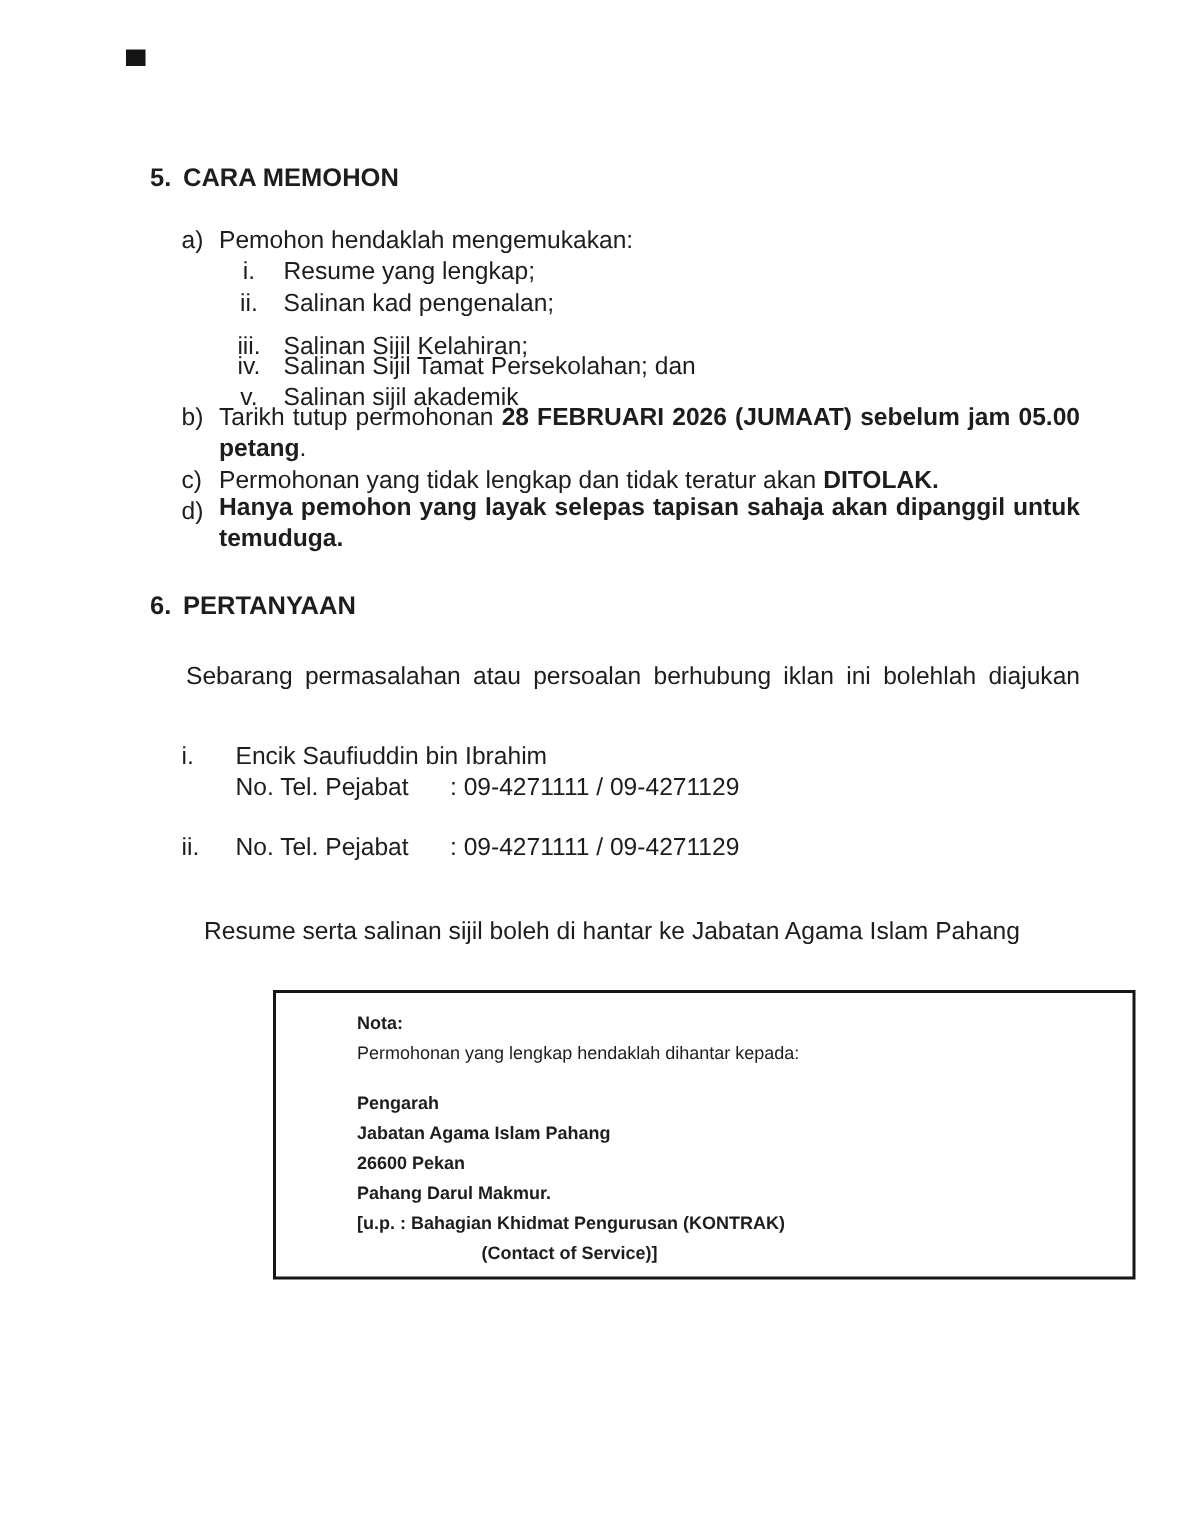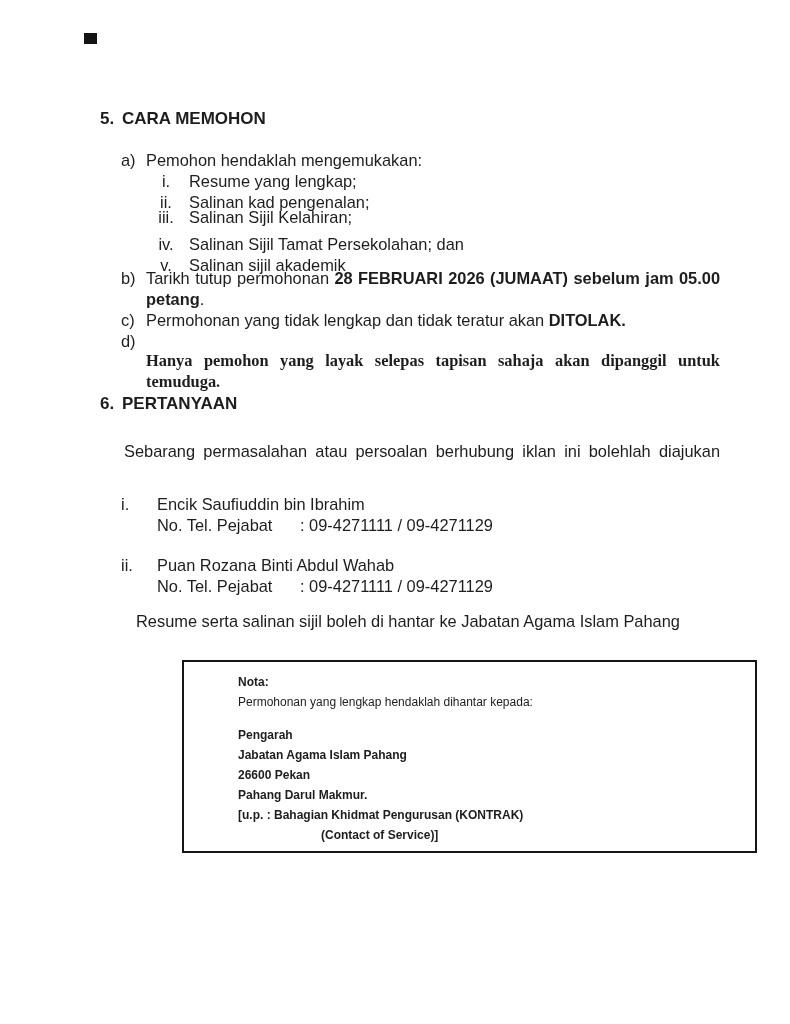--- a/index.html
+++ b/index.html
@@ -54,21 +54,21 @@
   </div>
 
   <div class="abs row body-txt" style="left:146px;top:171px;width:574px;">
     <span class="sub-num">i.</span>
     <span style="padding-left:3px;"><span class="ital">Resume</span><span> yang lengkap;</span></span>
   </div>
   <div class="abs row body-txt" style="left:146px;top:192px;width:574px;">
     <span class="sub-num">ii.</span>
     <span style="padding-left:3px;">Salinan kad pengenalan;</span>
   </div>
-  <div class="abs row body-txt" style="left:146px;top:207px;width:574px;">
+  <div class="abs row body-txt" style="left:146px;top:221px;width:574px;">
     <span class="sub-num">iii.</span>
     <span style="padding-left:3px;">Salinan Sijil Kelahiran;</span>
   </div>
   <div class="abs row body-txt" style="left:146px;top:234px;width:574px;align-items:flex-end;">
     <span class="sub-num">iv.</span>
     <span style="padding-left:3px;">Salinan Sijil Tamat Persekolahan; dan</span>
   </div>
   <div class="abs row body-txt" style="left:146px;top:255px;width:574px;">
     <span class="sub-num">v.</span>
     <span style="padding-left:3px;">Salinan sijil akademik</span>
@@ -79,21 +79,21 @@
     <div class="jline"><span>Tarikh tutup permohonan </span><span class="bold">28 FEBRUARI 2026 (JUMAAT) sebelum jam 05.00</span></div>
     <div><span class="bold">petang</span><span>.</span></div>
   </div>
 
   <div class="abs body-txt" style="left:121px;top:310px;width:25px;">c)</div>
   <div class="abs body-txt" style="left:146px;top:310px;width:574px;">
     <span>Permohonan yang tidak lengkap dan tidak teratur akan </span><span class="bold">DITOLAK.</span>
   </div>
 
   <div class="abs body-txt" style="left:121px;top:331px;width:25px;">d)</div>
-  <div class="abs body-txt bold" style="left:146px;top:350px;width:574px;font-family:Liberation Serif, serif;">
+  <div class="abs body-txt bold" style="left:146px;top:328px;width:574px;">
     <div class="jline">Hanya pemohon yang layak selepas tapisan sahaja akan dipanggil untuk</div>
     <div>temuduga.</div>
   </div>
 
   <div class="abs hd" style="left:100px;top:393px;width:620px;">
     <span class="num">6.</span>
     <span>PERTANYAAN</span>
   </div>
 
   <div class="abs body-txt" style="left:124px;top:441px;width:596px;">
@@ -101,21 +101,20 @@
   </div>
 
   <div class="abs body-txt" style="left:121px;top:494px;width:30px;">i.</div>
   <div class="abs body-txt" style="left:157px;top:494px;width:563px;">
     <div>Encik Saufiuddin bin Ibrahim</div>
     <div><span class="phone-label">No. Tel. Pejabat</span><span>: 09-4271111 / 09-4271129</span></div>
   </div>
 
   <div class="abs body-txt" style="left:121px;top:555px;width:30px;">ii.</div>
   <div class="abs body-txt" style="left:157px;top:555px;width:563px;">
-    <div>Puan Rozana Binti Abdul Wahab</div>
     <div><span class="phone-label">No. Tel. Pejabat</span><span>: 09-4271111 / 09-4271129</span></div>
   </div>
 
   <div class="abs body-txt" style="left:136px;top:611px;width:596px;">Resume serta salinan sijil boleh di hantar ke Jabatan Agama Islam Pahang</div>
 
   <div id="note-box">
     <div class="nline bold">Nota:</div>
     <div class="nline">Permohonan yang lengkap hendaklah dihantar kepada:</div>
     <div class="note-gap"></div>
     <div class="nline bold">Pengarah</div>

